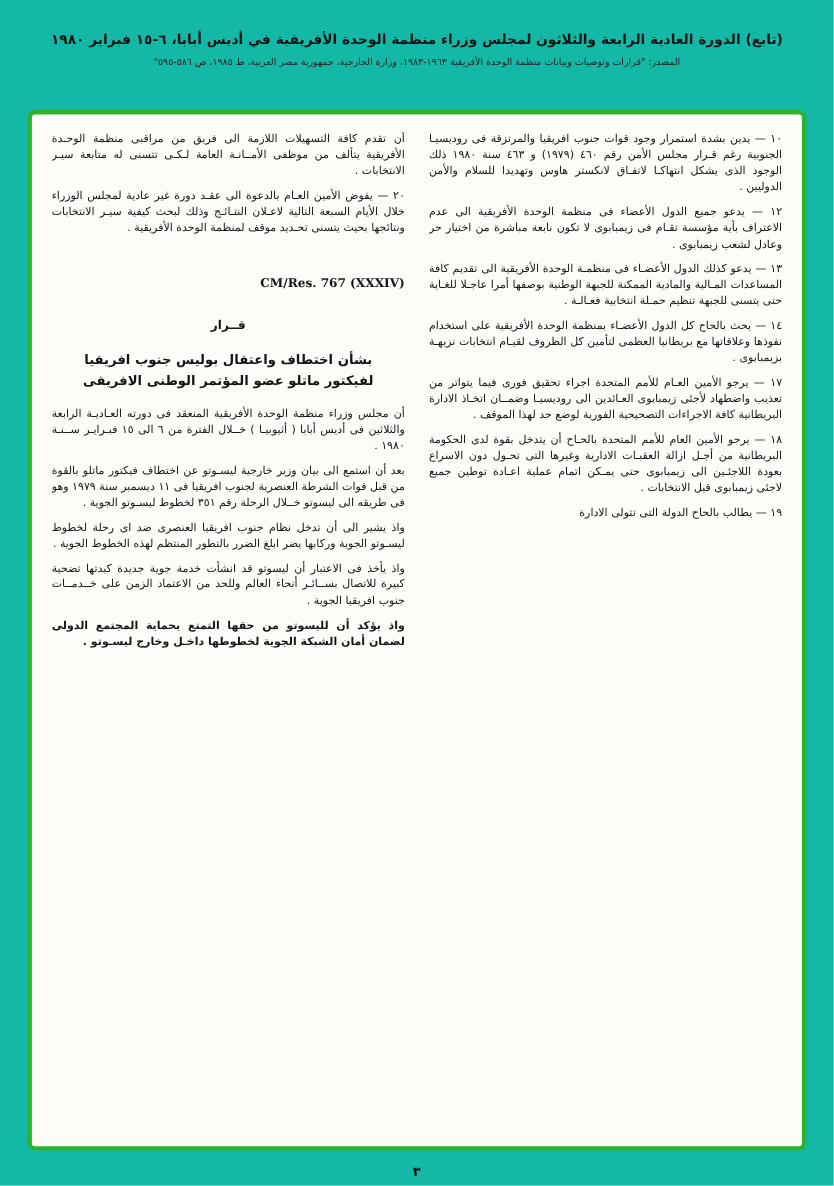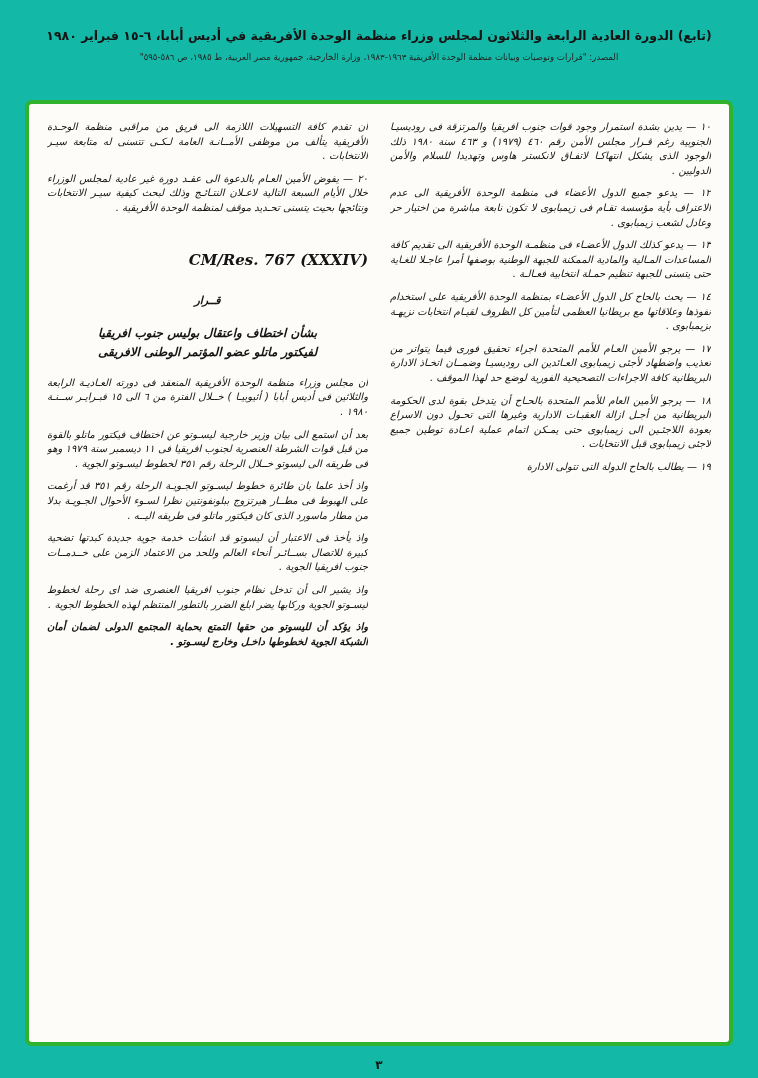--- a/index.html
+++ b/index.html
@@ -47,30 +47,29 @@
     background:#fdfcf9;
   }
   .col {
     flex:1 1 0;
     direction:rtl;
     font-size:10px;
     line-height:1.46;
     text-align:justify;
     text-align-last:right;
     overflow:hidden;
-    font-style:italic;
   }
   .col p { margin-bottom:8px; }
   .clause { margin-bottom:9px; }
   .cm-ref {
     direction:ltr;
     text-align:right;
     font-family:"DejaVu Serif", serif;
     font-weight:bold;
-    font-size:15px;
+    font-size:11px;
     margin-top:34px;
     margin-bottom:22px;
     text-align:left;
   }
   .res-word {
     text-align:center;
     font-weight:bold;
     font-size:11px;
     letter-spacing:1px;
     margin-bottom:14px;
@@ -121,23 +120,22 @@
 
       <div class="res-word">قــرار</div>
 
       <div class="res-title">
         <div>بشأن اختطاف واعتقال بوليس جنوب افريقيا</div>
         <div>لفيكتور ماتلو عضو المؤتمر الوطنى الافريقى</div>
       </div>
 
       <p>أن مجلس وزراء منظمة الوحدة الأفريقية المنعقد فى دورته العـاديـة الرابعة والثلاثين فى أديس أبابا ( أثيوبيـا ) خــلال الفترة من ٦ الى ١٥ فبـرايـر ســنـة ١٩٨٠ .</p>
       <p>بعد أن استمع الى بيان وزير خارجية ليسـوتو عن اختطاف فيكتور ماتلو بالقوة من قبل قوات الشرطة العنصرية لجنوب افريقيا فى ١١ ديسمبر سنة ١٩٧٩ وهو فى طريقه الى ليسوتو خــلال الرحلة رقم ٣٥١ لخطوط ليسـوتو الجوية .</p>
-      <p>واذ أخذ علما بان طائرة خطوط ليسـوتو الجـويـة الرحلة رقم ٣٥١ قد أرغمت على الهبوط فى مطــار هيرتزوج ببلونفونتين نظرا لسـوء الأحوال الجـويـة بدلا من مطار ماسورد الذى كان فيكتور ماتلو فى طريقه اليــه .</p>
+      <p>واذ يشير الى أن تدخل نظام جنوب افريقيا العنصرى ضد اى رحلة لخطوط ليسـوتو الجوية وركابها يضر ابلغ الضرر بالتطور المنتظم لهذه الخطوط الجوية .</p>
       <p>واذ يأخذ فى الاعتبار أن ليسوتو قد انشأت خدمة جوية جديدة كبدتها تضحية كبيرة للاتصال بســائـر أنحاء العالم وللحد من الاعتماد الزمن على خــدمــات جنوب افريقيا الجوية .</p>
-      <p>واذ يشير الى أن تدخل نظام جنوب افريقيا العنصرى ضد اى رحلة لخطوط ليسـوتو الجوية وركابها يضر ابلغ الضرر بالتطور المنتظم لهذه الخطوط الجوية .</p>
       <p class="bold-par">واذ يؤكد أن لليسوتو من حقها التمتع بحماية المجتمع الدولى لضمان أمان الشبكة الجوية لخطوطها داخـل وخارج ليسـوتو .</p>
     </div>
 
   </div>
 
   <div class="page-num">٣</div>
 
 </div>
 
 </body></html>

